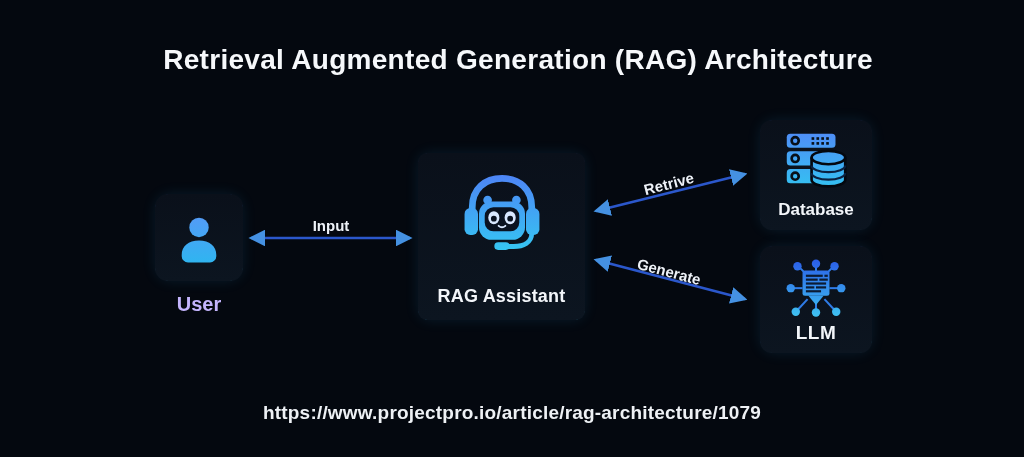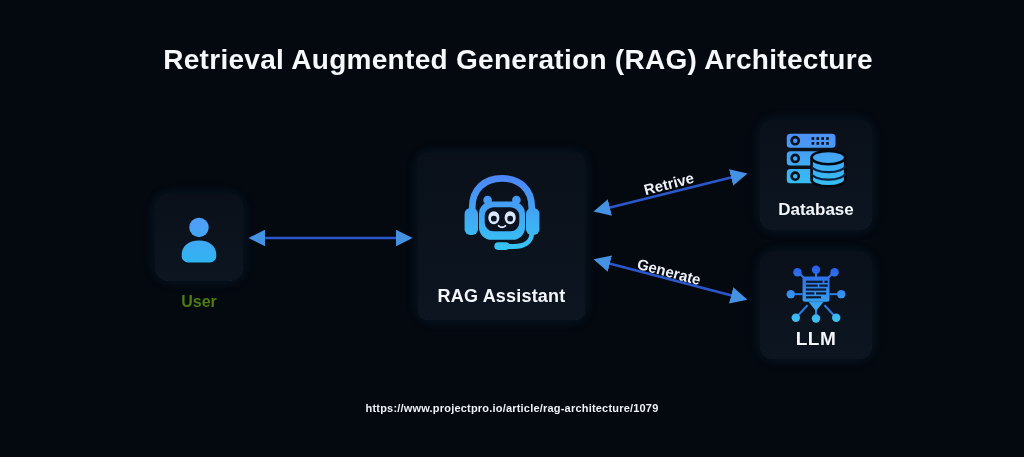--- a/index.html
+++ b/index.html
@@ -28,38 +28,38 @@
   .node-inner{
     width:100%;height:100%;box-sizing:border-box;border-radius:13px;
     background:linear-gradient(180deg,#0a101a 0%,#0c1520 100%);
     position:relative;display:flex;align-items:center;justify-content:center;
   }
   .node.user{left:155px;top:194px;width:88px;height:87px;}
   .node.rag{left:418px;top:153px;width:167px;height:167px;border-radius:12px;text-decoration:underline;}
   .node.rag .node-inner{border-radius:9px;}
   .node.db{left:760px;top:120px;width:112px;height:110px;border-radius:15px;}
   .node.db .node-inner{border-radius:12px;}
-  .node.llm{left:760px;top:252px;width:112px;height:107px;border-radius:15px;}
+  .node.llm{left:760px;top:246px;width:112px;height:107px;border-radius:15px;}
   .node.llm .node-inner{border-radius:12px;}
   .node.rag .icon-wrap{position:absolute;top:10px;left:0;width:100%;display:flex;justify-content:center;}
   .node.db .icon-wrap,.node.llm .icon-wrap{position:absolute;top:11px;left:0;width:100%;display:flex;justify-content:center;}
   .inner-label{
     position:absolute;left:0;bottom:12px;width:100%;text-align:center;
     font-weight:600;color:#f3f6fa;
   }
   .node.rag .inner-label{font-size:18px;bottom:13px;letter-spacing:.2px;}
   .node.db .inner-label{font-size:17px;font-weight:700;bottom:10px;}
   .node.llm .inner-label{font-size:19px;font-weight:700;bottom:9px;letter-spacing:.5px;}
   .user-label{
     position:absolute;left:155px;top:293px;width:88px;text-align:center;
-    font-size:16px;font-weight:700;color:#4d7c0f;
+    font-size:20px;font-weight:700;color:#c4b5fd;
   }
   .footer-url{
     position:absolute;left:0;top:402px;width:1024px;text-align:center;
-    font-size:11px;font-weight:600;color:#eef1f5;letter-spacing:.2px;
+    font-size:19px;font-weight:600;color:#eef1f5;letter-spacing:.2px;
   }
 </style>
 </head>
 <body>
 
 <div class="canvas">
 
   <h1 class="title">Retrieval Augmented Generation (RAG) Architecture</h1>
 
   <svg class="edges" width="1024" height="457" viewBox="0 0 1024 457">
@@ -68,20 +68,21 @@
         <path d="M0 0 L10 5 L0 10 z" fill="#4591e2"></path>
       </marker>
     </defs>
     <g stroke="#2b57cb" stroke-width="2.6">
       <line x1="251" y1="238" x2="410" y2="238" marker-start="url(#ah)" marker-end="url(#ah)"></line>
       <line x1="596" y1="211" x2="745" y2="174" marker-start="url(#ah)" marker-end="url(#ah)"></line>
       <line x1="596" y1="260" x2="745" y2="299" marker-start="url(#ah)" marker-end="url(#ah)"></line>
     </g>
   </svg>
 
+  <div class="edge-label input">Input</div>
   <div class="edge-label retrieve">Retrive</div>
   <div class="edge-label generate">Generate</div>
 
   <div class="node user">
     <div class="node-inner">
       <svg width="54" height="54" viewBox="0 0 64 64">
         <defs>
           <linearGradient id="gU" x1="0" y1="6" x2="0" y2="62" gradientUnits="userSpaceOnUse">
             <stop offset="0" stop-color="#549bf7"></stop>
               <stop offset="1" stop-color="#2fb5f0"></stop>

